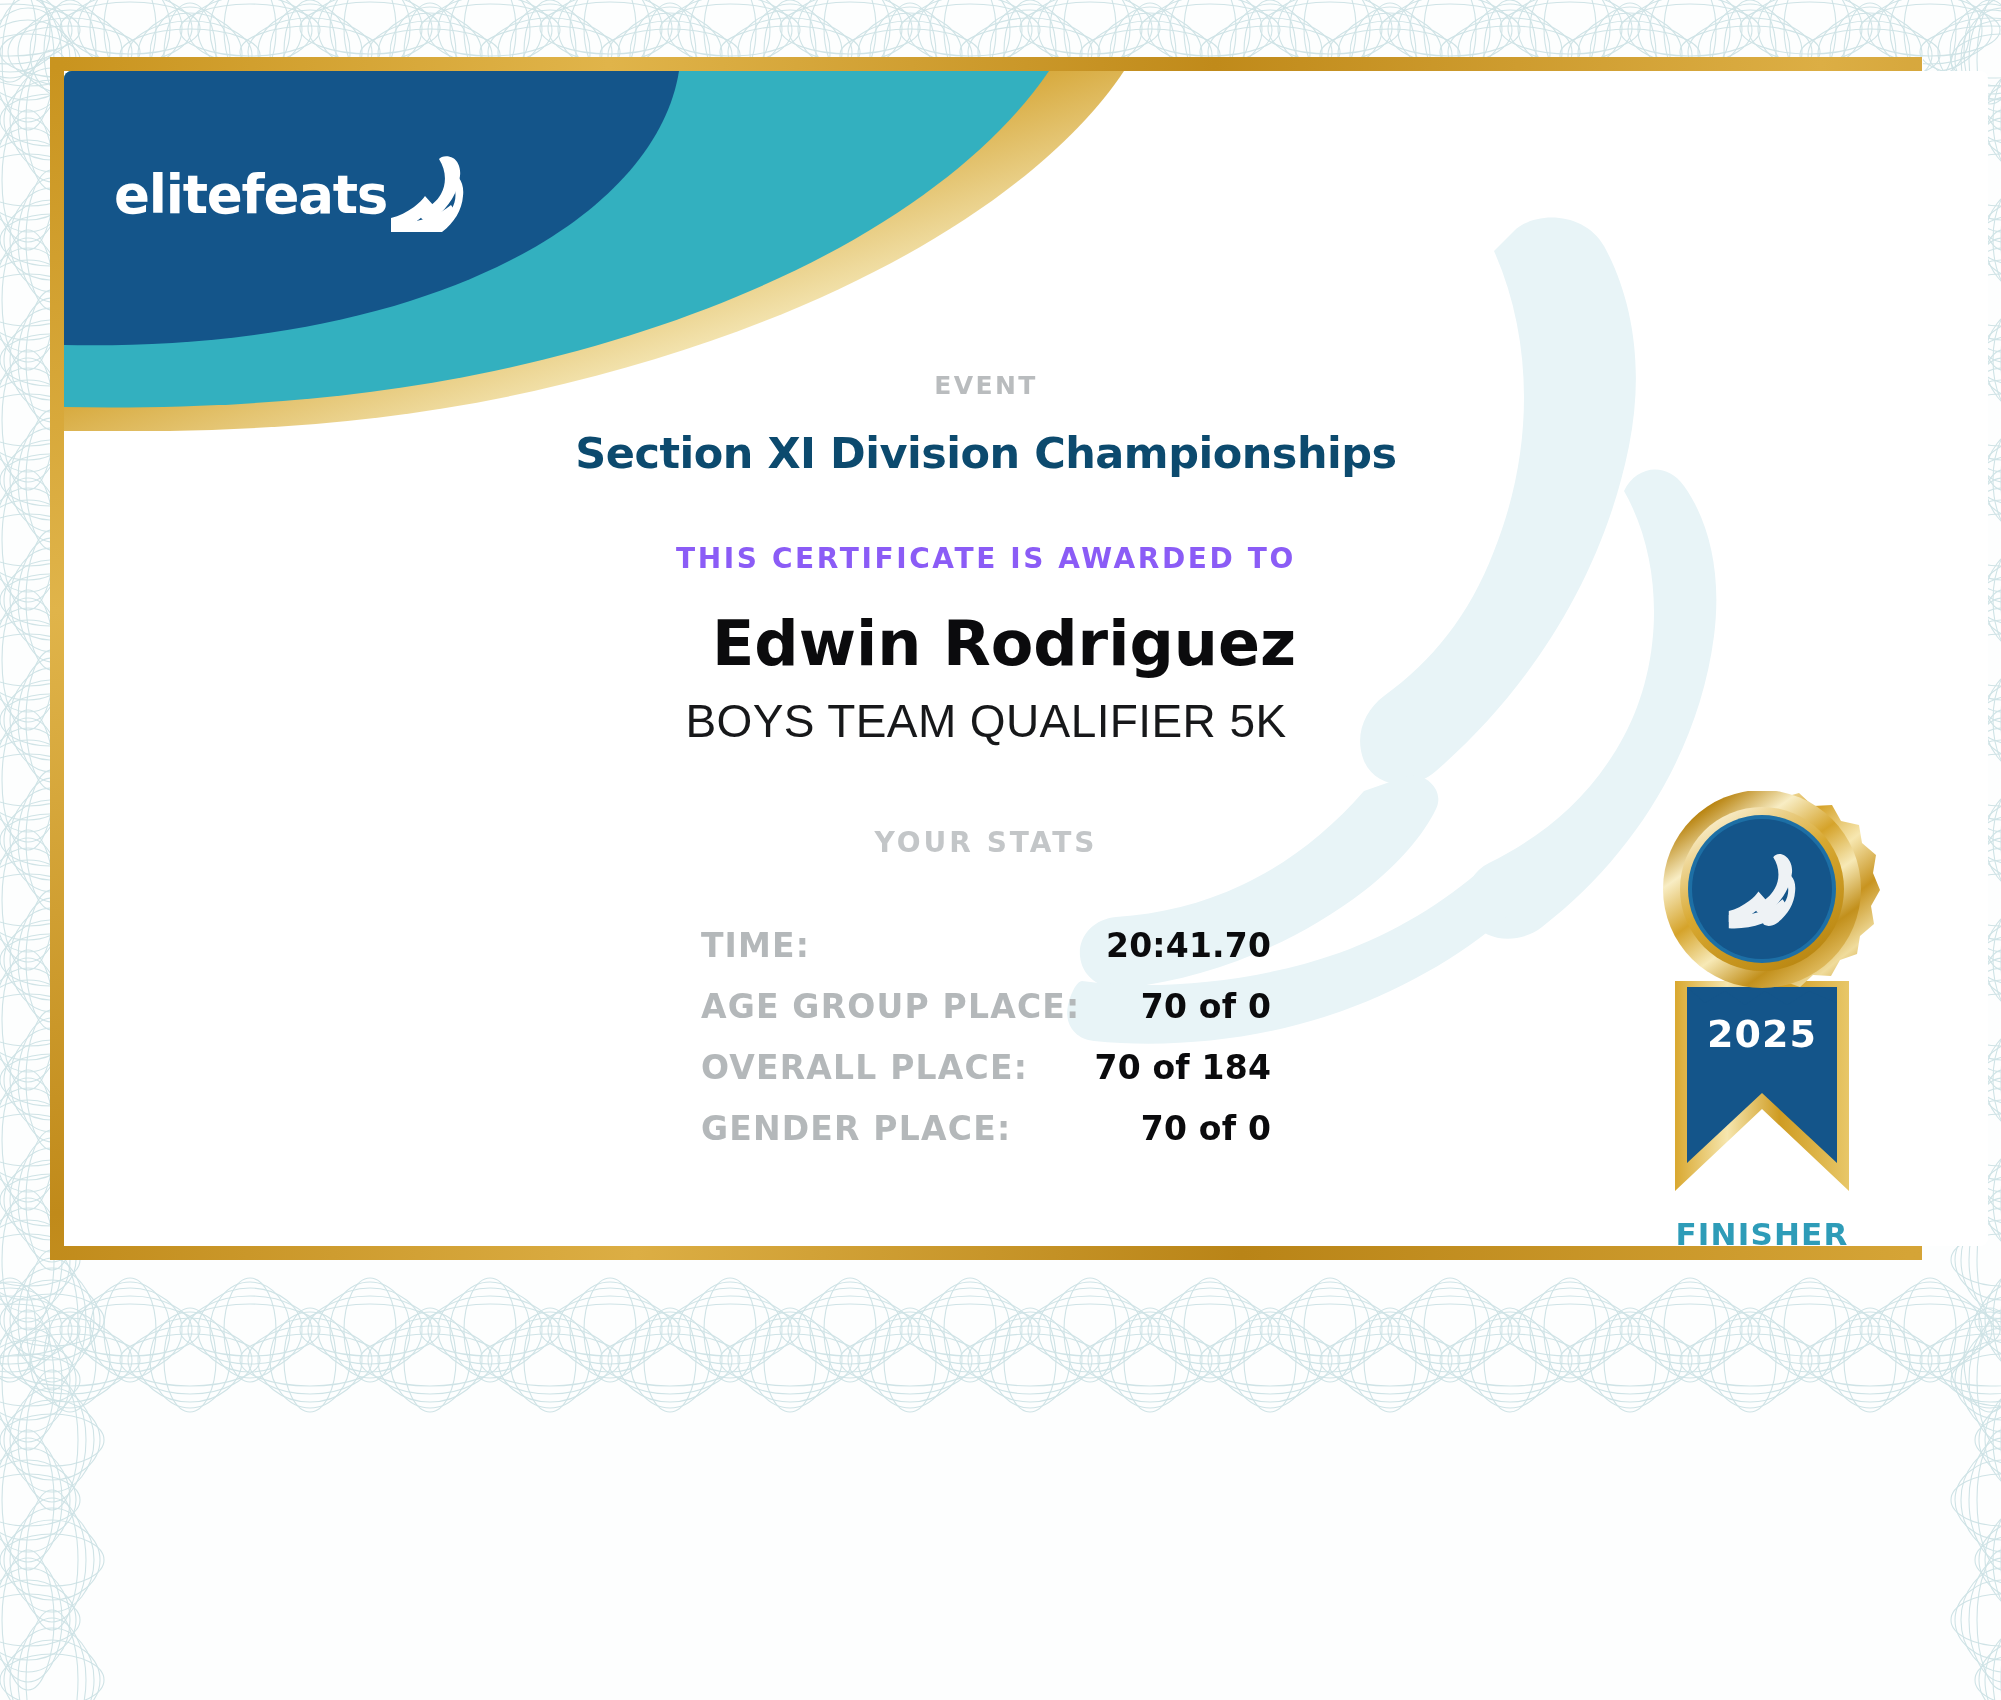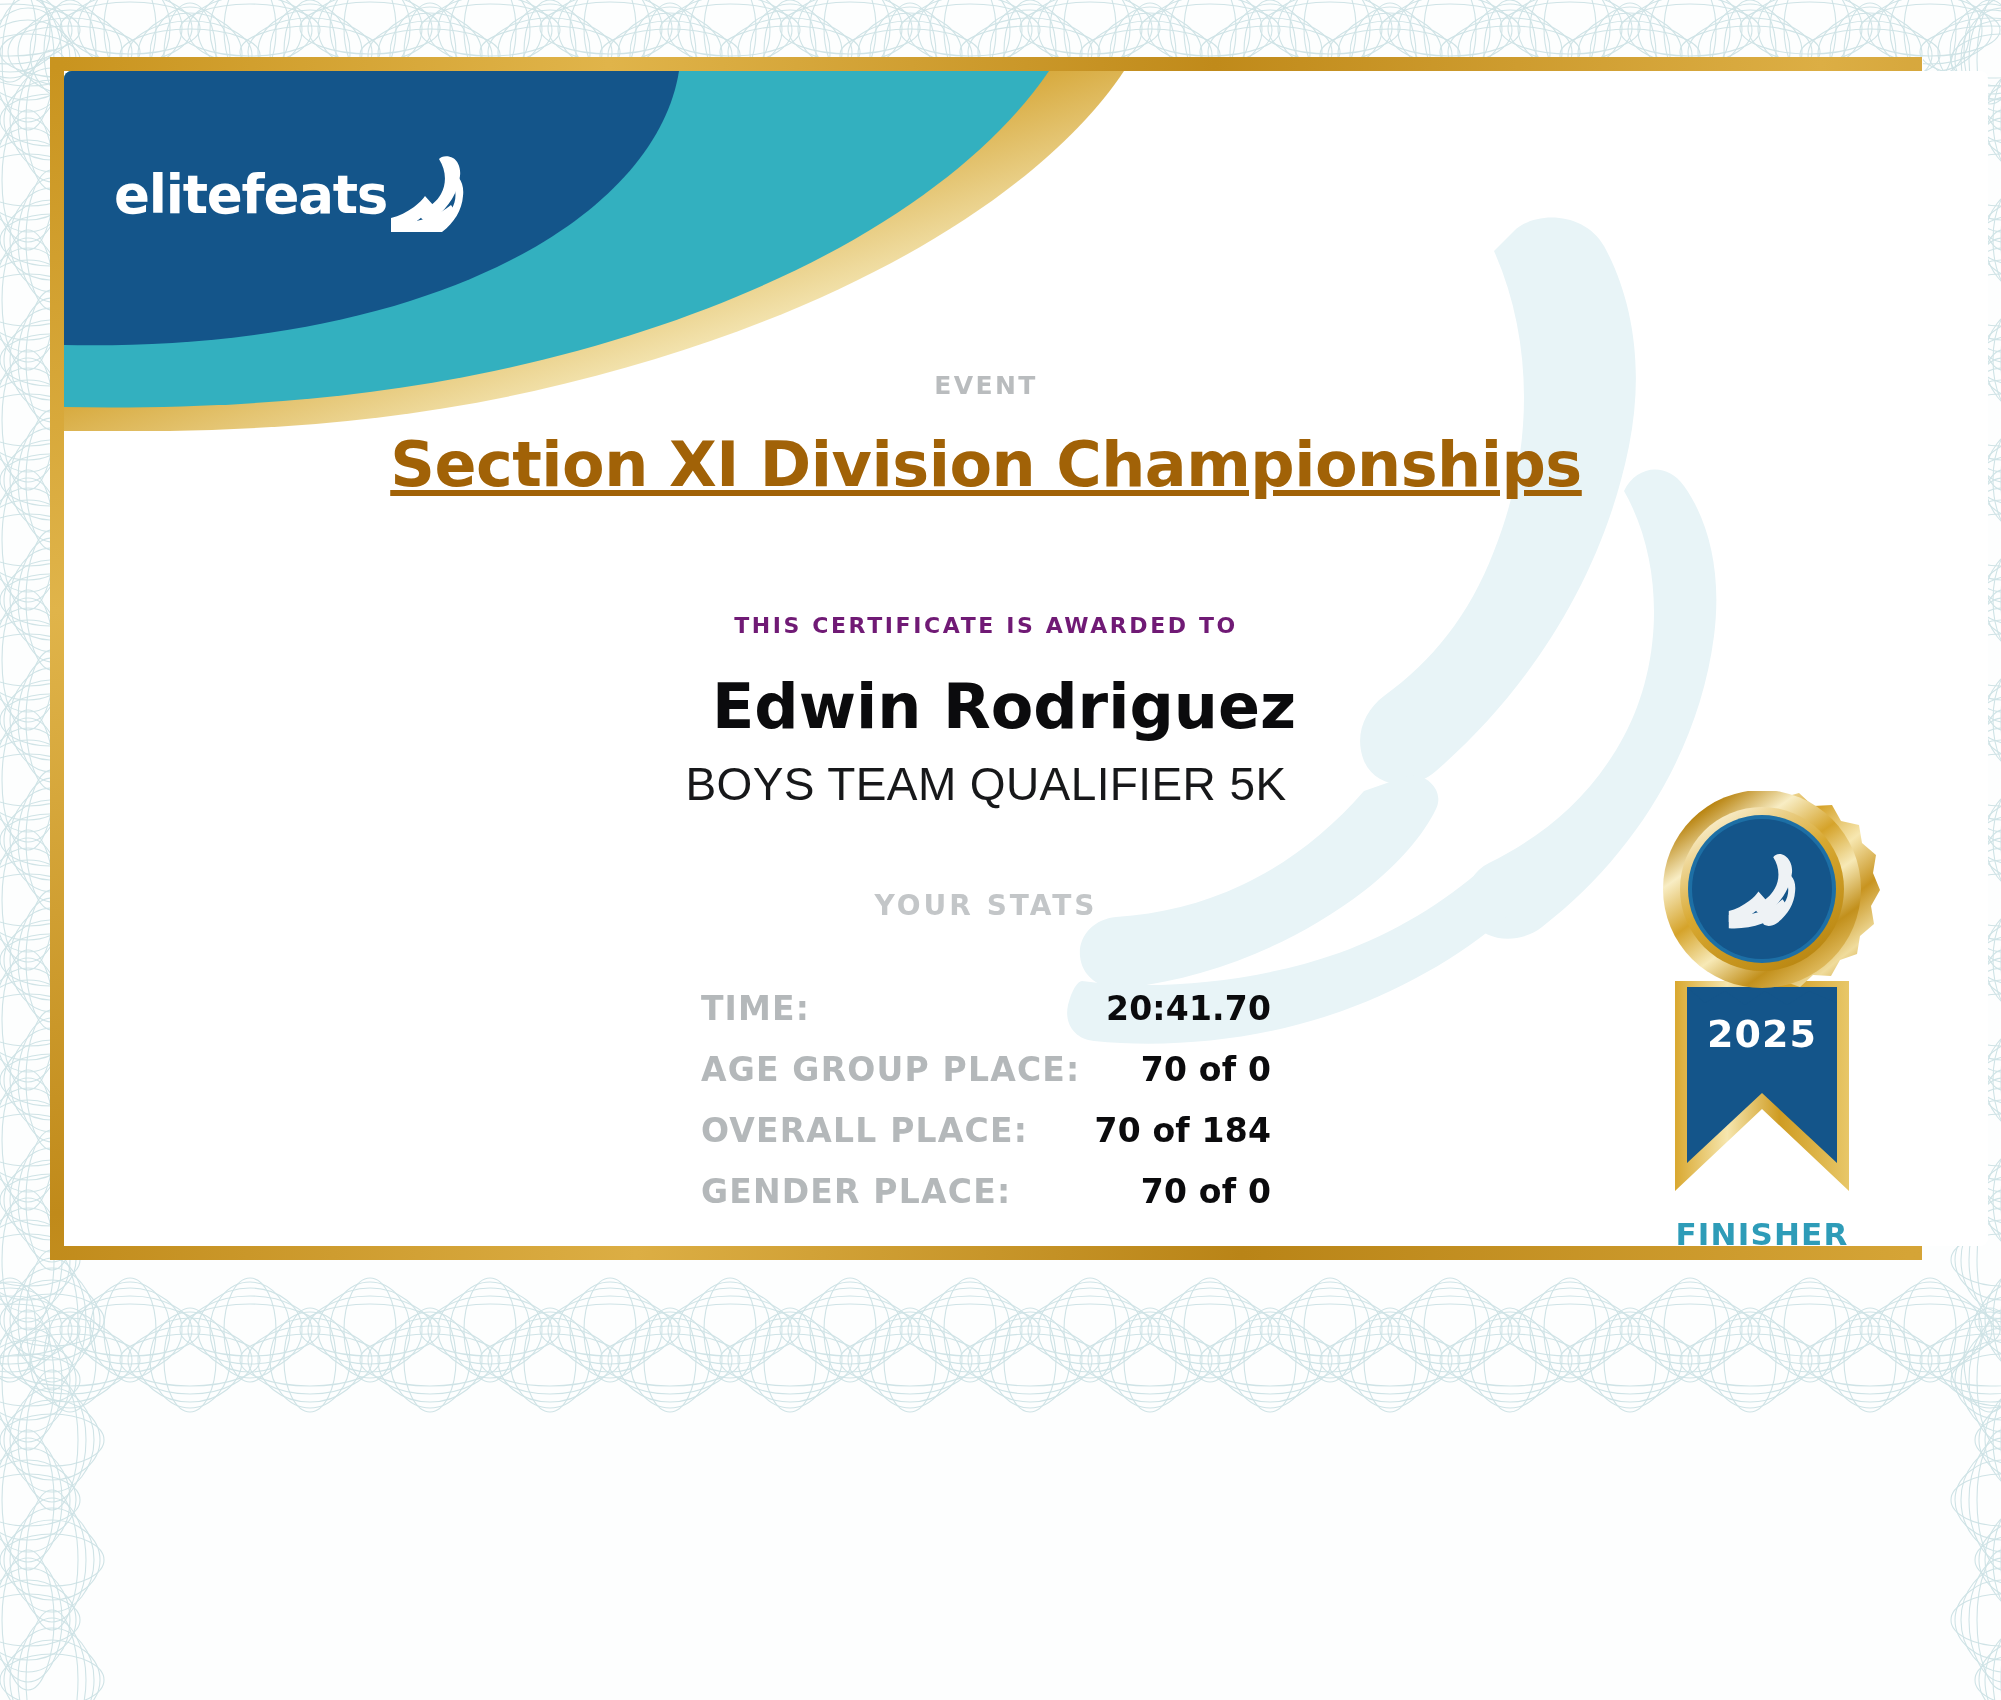--- a/index.html
+++ b/index.html
@@ -89,29 +89,28 @@
     color:#b9bcbe;
     font-family:"DejaVu Sans", sans-serif;
     font-size:25px;
     font-weight:600;
     letter-spacing:2.4px;
     text-transform:uppercase;
   }
   #event-label{ margin-top:0px; }
   #event-title{
     margin-top:28px;
-    color:#a16207;
-    font-family:"DejaVu Sans", sans-serif;
-    font-size:62px;
+    color:#0c4a6e;
+    font-family:"DejaVu Sans", sans-serif;
+    font-size:43px;
     font-weight:bold;
     letter-spacing:-0.5px;
-    text-decoration:underline;
-  }
-
-  #awarded-label{ margin-top:112px; font-size:22px; letter-spacing:2.6px; color:#701a75;}
+  }
+
+  #awarded-label{ margin-top:64px; font-size:28px; letter-spacing:2.6px; color:#8b5cf6;}
   #recipient-name{
     margin-top:32px;
     color:#0b0b0d;
     font-family:"DejaVu Sans", sans-serif;
     font-size:62px;
     font-weight:bold;
     letter-spacing:0px;
     padding-left:36px;
   }
   #division-name{

